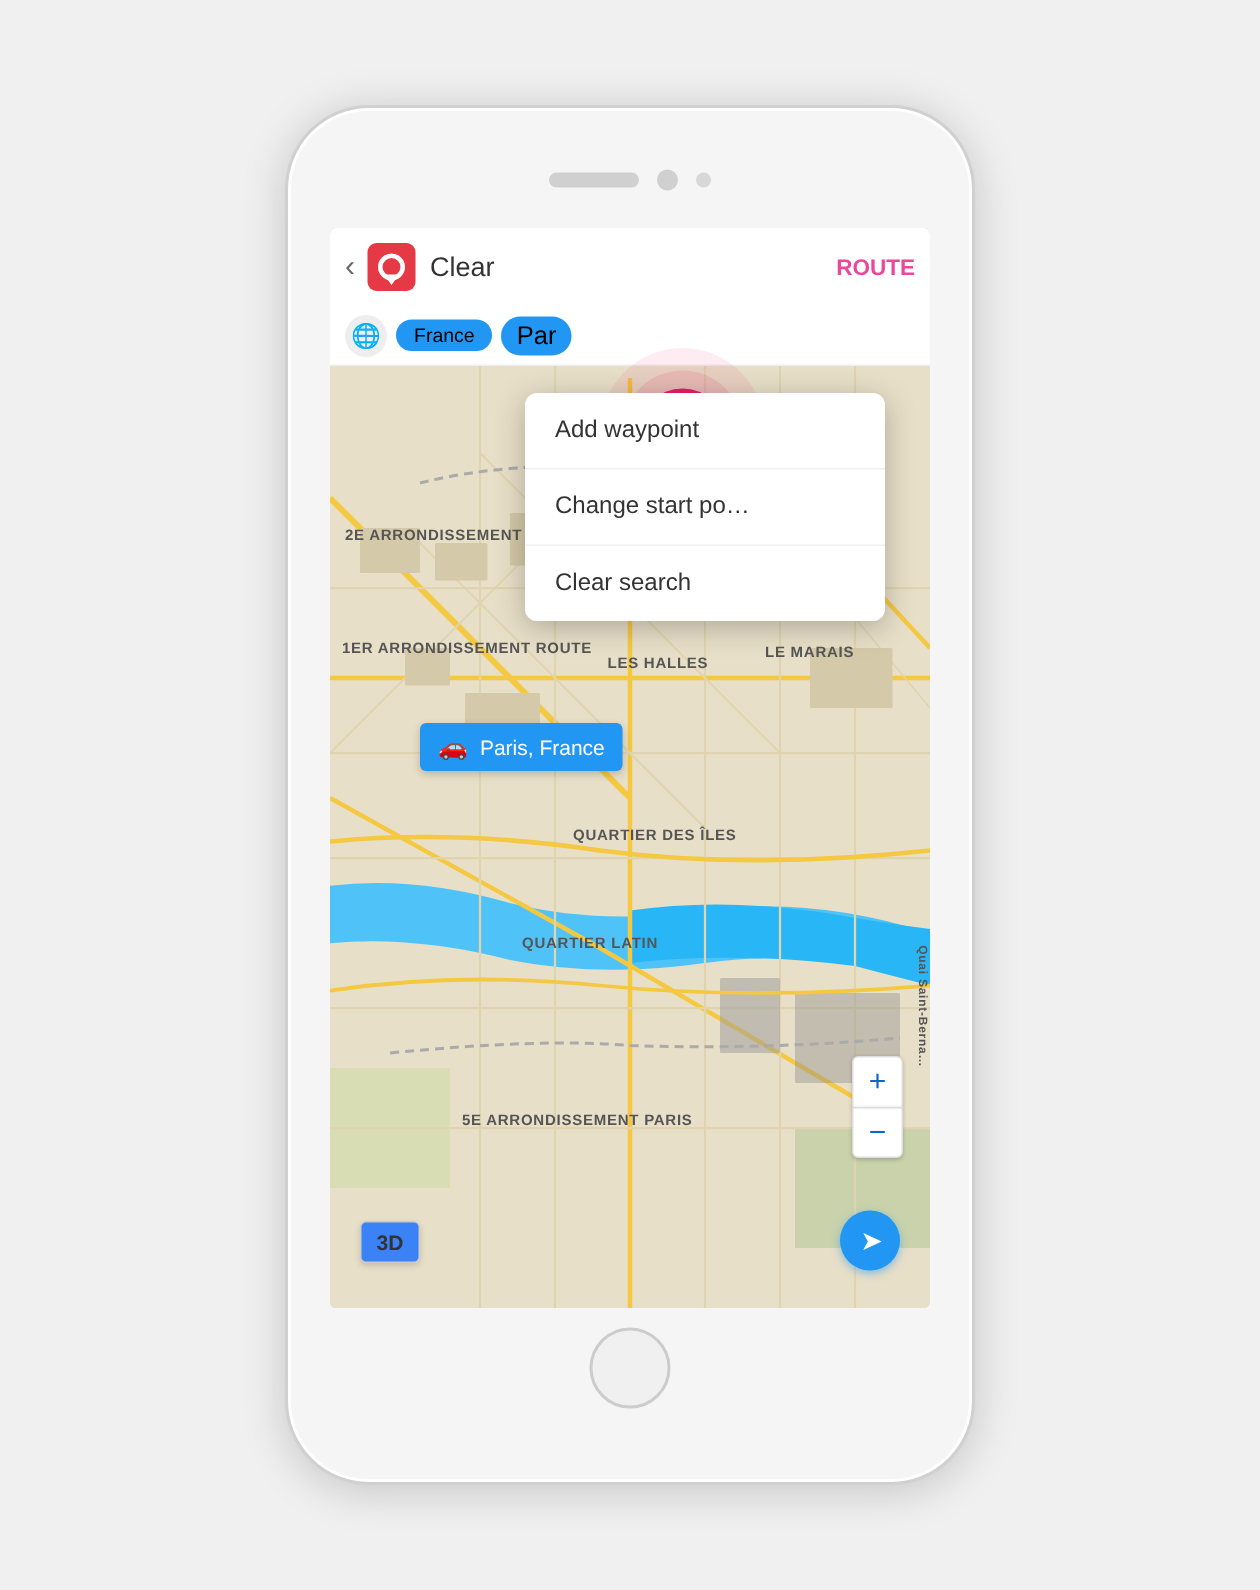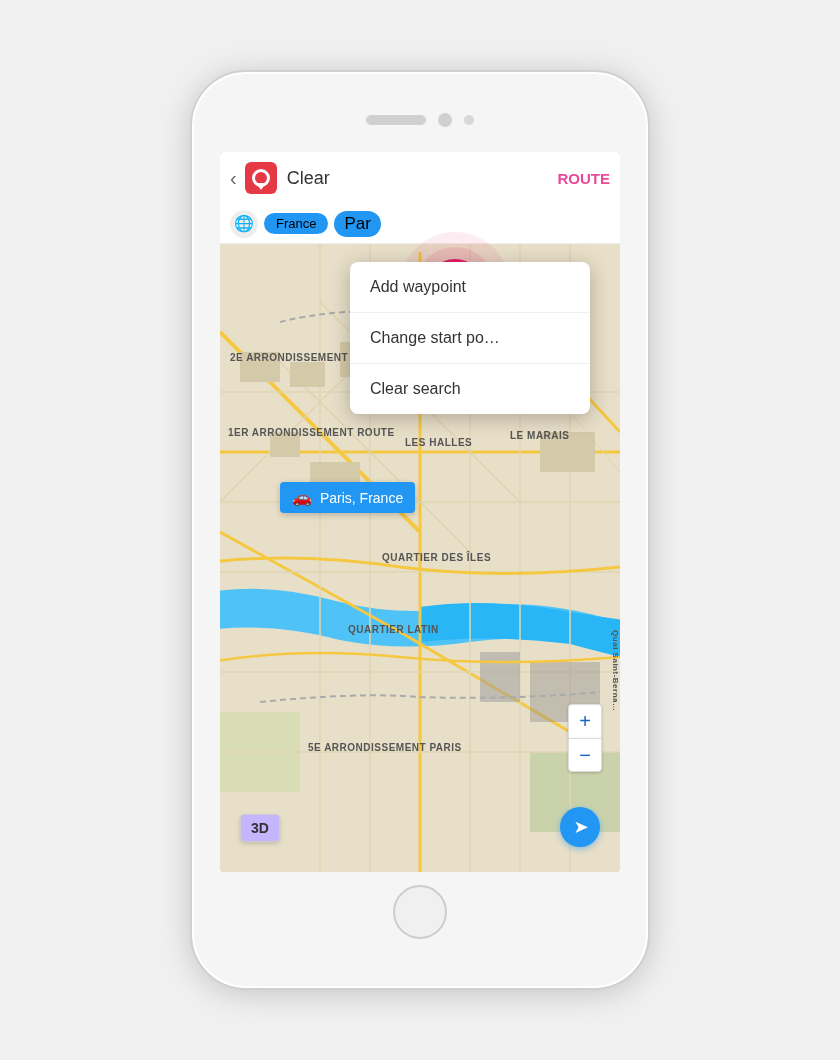--- a/index.html
+++ b/index.html
@@ -214,21 +214,21 @@
       font-weight: 600;
       letter-spacing: 0.5px;
       z-index: 3;
     }
 
     
     .btn-3d {
       position: absolute;
       bottom: 30px;
       left: 20px;
-      background: #c4b5fd;
+      background: #3b82f6;
       border: 1px solid #ccc;
       border-radius: 4px;
       padding: 5px 10px;
       font-size: 14px;
       font-weight: 700;
       color: #333;
       z-index: 10;
       cursor: pointer;
       box-shadow: 0 2px 4px rgba(0,0,0,0.15);
     }

